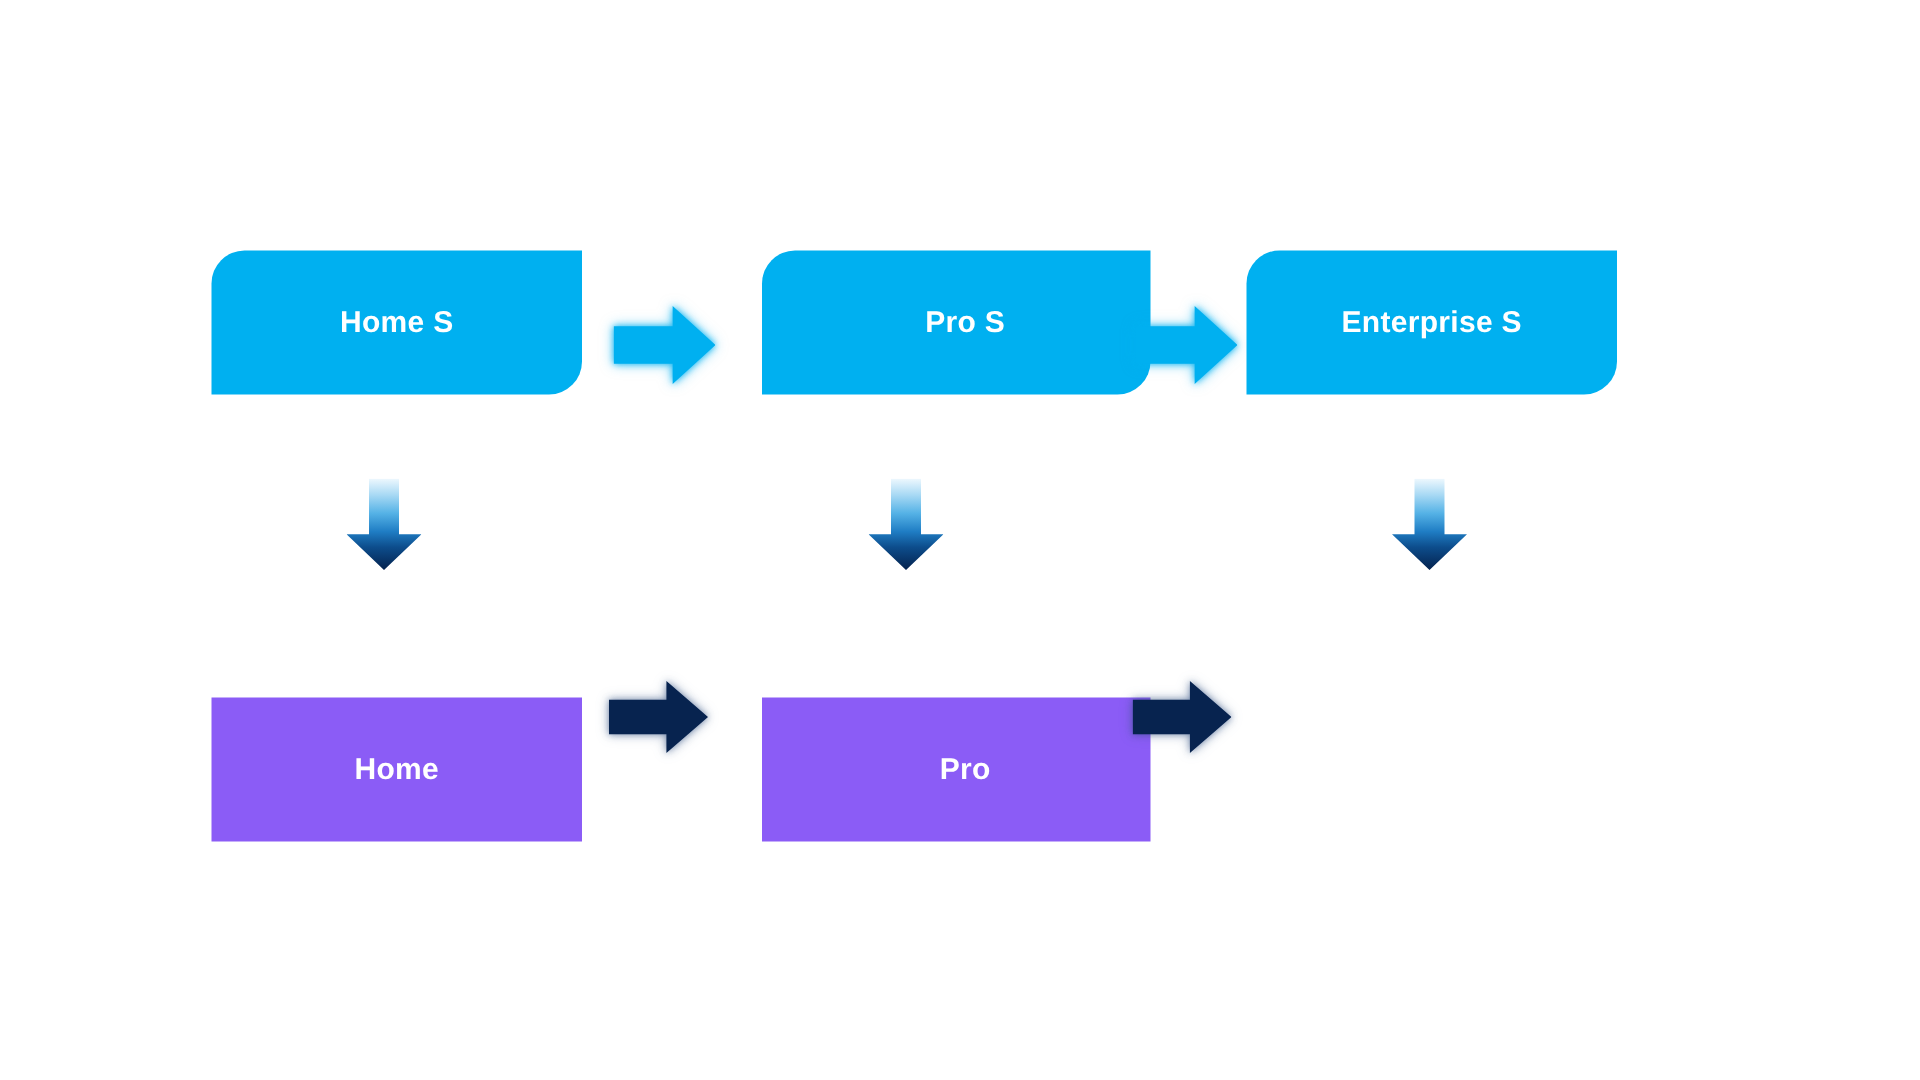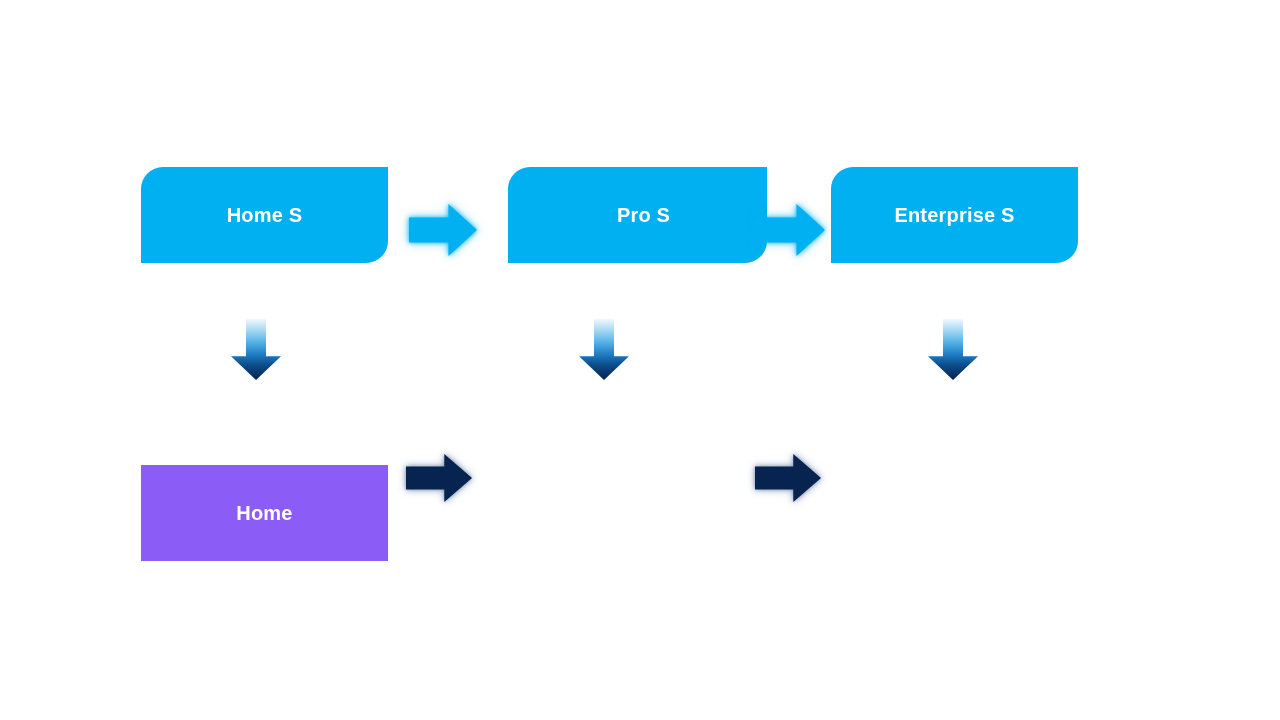--- a/index.html
+++ b/index.html
@@ -111,19 +111,22 @@
   <div class="darrow" style="left:928px"></div>
 
   <div class="box bottom-row col-0">
     <span>Home</span>
   </div>
 
   <div class="harrow-wrap glow-navy" style="left:406px; top:454px">
     <div class="harrow dark"></div>
   </div>
 
+  <div class="box bottom-row col-1">
+    <span>Pro</span>
+  </div>
 
   <div class="harrow-wrap glow-navy" style="left:755px; top:454px">
     <div class="harrow dark"></div>
   </div>
 
 
 </div>
 
 </body></html>

